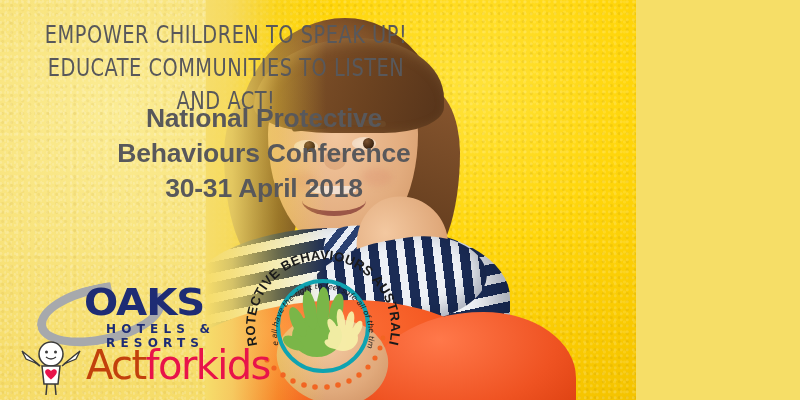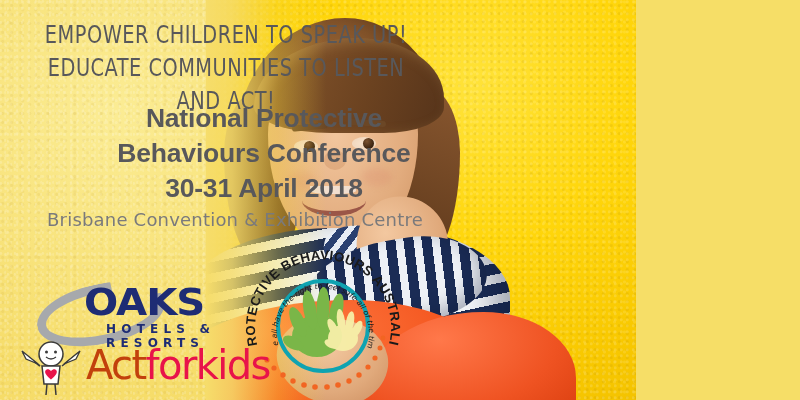--- a/index.html
+++ b/index.html
@@ -240,21 +240,20 @@
   <div class="tagline">
     <span class="l1">Empower children to speak up!</span>
     <span class="l2">Educate communities to listen and act!</span>
   </div>
 
   <div class="title-block">
     <span>National Protective</span>
     <span>Behaviours Conference</span>
     <span>30-31 April 2018</span>
   </div>
-  <div class="venue">Brisbane Convention &amp; Exhibition Centre</div>
 
   <div class="oaks">
     <div class="oaks-swoosh"></div>
     <div class="oaks-word">OAKS</div>
     <div class="oaks-sub">HOTELS &amp; RESORTS</div>
   </div>
 
   <div class="pba">
     <svg width="160" height="152" viewBox="0 0 160 152">
       <defs>

